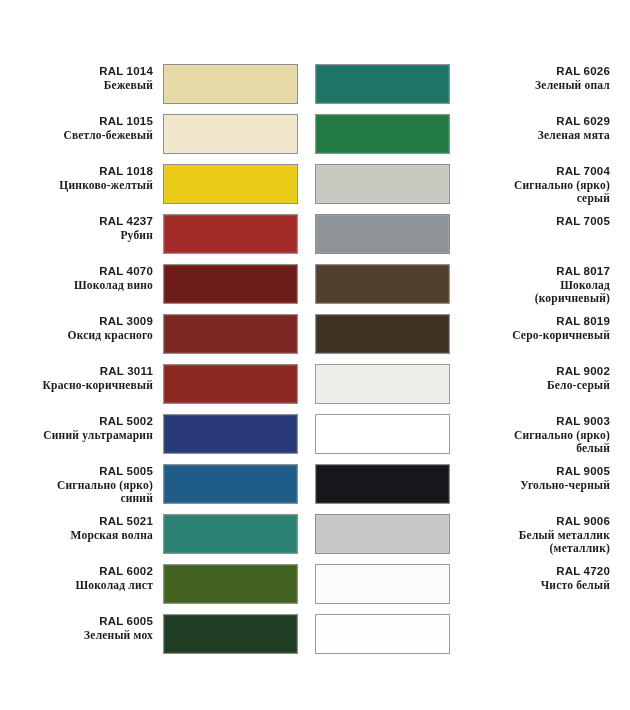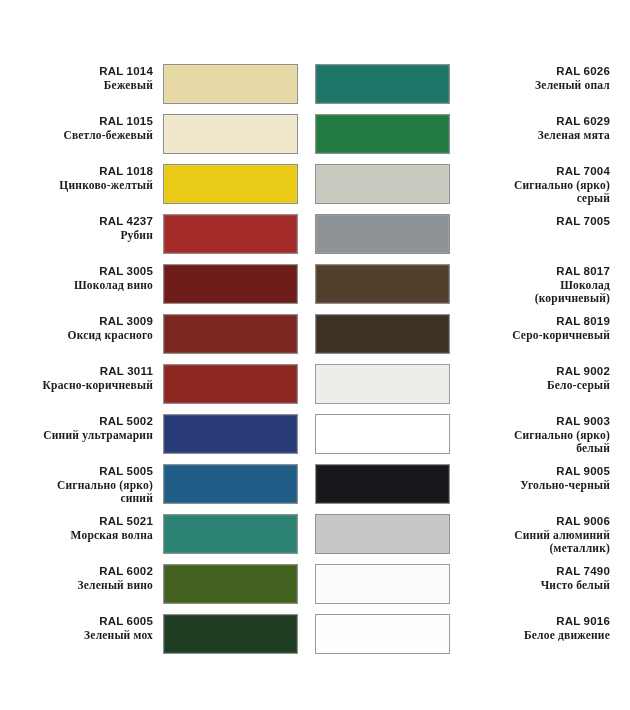--- a/index.html
+++ b/index.html
@@ -86,21 +86,21 @@
       </div>
       <div class="row">
         <div class="label"><span class="code">RAL 1018</span><span class="name">Цинково-желтый</span></div>
         <div class="swatch" style="background: rgb(233, 202, 22);"></div>
       </div>
       <div class="row">
         <div class="label"><span class="code">RAL 4237</span><span class="name">Рубин</span></div>
         <div class="swatch" style="background: rgb(163, 44, 40);"></div>
       </div>
       <div class="row">
-        <div class="label"><span class="code">RAL 3005</span><span class="name">Шоколад вино</span></div>
+        <div class="label"><span class="code">RAL 4070</span><span class="name">Шоколад вино</span></div>
         <div class="swatch" style="background: rgb(109, 28, 25);"></div>
       </div>
       <div class="row">
         <div class="label"><span class="code">RAL 3009</span><span class="name">Оксид красного</span></div>
         <div class="swatch" style="background: rgb(124, 39, 34);"></div>
       </div>
       <div class="row">
         <div class="label"><span class="code">RAL 3011</span><span class="name">Красно-коричневый</span></div>
         <div class="swatch" style="background: rgb(141, 39, 34);"></div>
       </div>
@@ -111,21 +111,21 @@
       <div class="row">
         <div class="label"><span class="code">RAL 5005</span><span class="name">Сигнально (ярко)
 синий</span></div>
         <div class="swatch" style="background: rgb(31, 93, 135);"></div>
       </div>
       <div class="row">
         <div class="label"><span class="code">RAL 5021</span><span class="name">Морская волна</span></div>
         <div class="swatch" style="background: rgb(43, 130, 115);"></div>
       </div>
       <div class="row">
-        <div class="label"><span class="code">RAL 6002</span><span class="name">Зеленый вино</span></div>
+        <div class="label"><span class="code">RAL 6002</span><span class="name">Шоколад лист</span></div>
         <div class="swatch" style="background: rgb(68, 98, 31);"></div>
       </div>
       <div class="row">
         <div class="label"><span class="code">RAL 6005</span><span class="name">Зеленый мох</span></div>
         <div class="swatch" style="background: rgb(30, 61, 34);"></div>
       </div>
     </div>
   <div class="column right">
       <div class="row">
         <div class="swatch" style="background: rgb(28, 117, 103);"></div>
@@ -161,25 +161,24 @@
         <div class="swatch light" style="background: rgb(255, 255, 255);"></div>
         <div class="label"><span class="code">RAL 9003</span><span class="name">Сигнально (ярко)
 белый</span></div>
       </div>
       <div class="row">
         <div class="swatch" style="background: rgb(23, 22, 26);"></div>
         <div class="label"><span class="code">RAL 9005</span><span class="name">Угольно-черный</span></div>
       </div>
       <div class="row">
         <div class="swatch" style="background: rgb(199, 200, 198);"></div>
-        <div class="label"><span class="code">RAL 9006</span><span class="name">Синий алюминий
+        <div class="label"><span class="code">RAL 9006</span><span class="name">Белый металлик
 (металлик)</span></div>
       </div>
       <div class="row">
         <div class="swatch light" style="background: rgb(251, 251, 250);"></div>
-        <div class="label"><span class="code">RAL 7490</span><span class="name">Чисто белый</span></div>
+        <div class="label"><span class="code">RAL 4720</span><span class="name">Чисто белый</span></div>
       </div>
       <div class="row">
         <div class="swatch light" style="background: rgb(254, 254, 254);"></div>
-        <div class="label"><span class="code">RAL 9016</span><span class="name">Белое движение</span></div>
       </div>
     </div>
 </div>
 
 </body></html>

